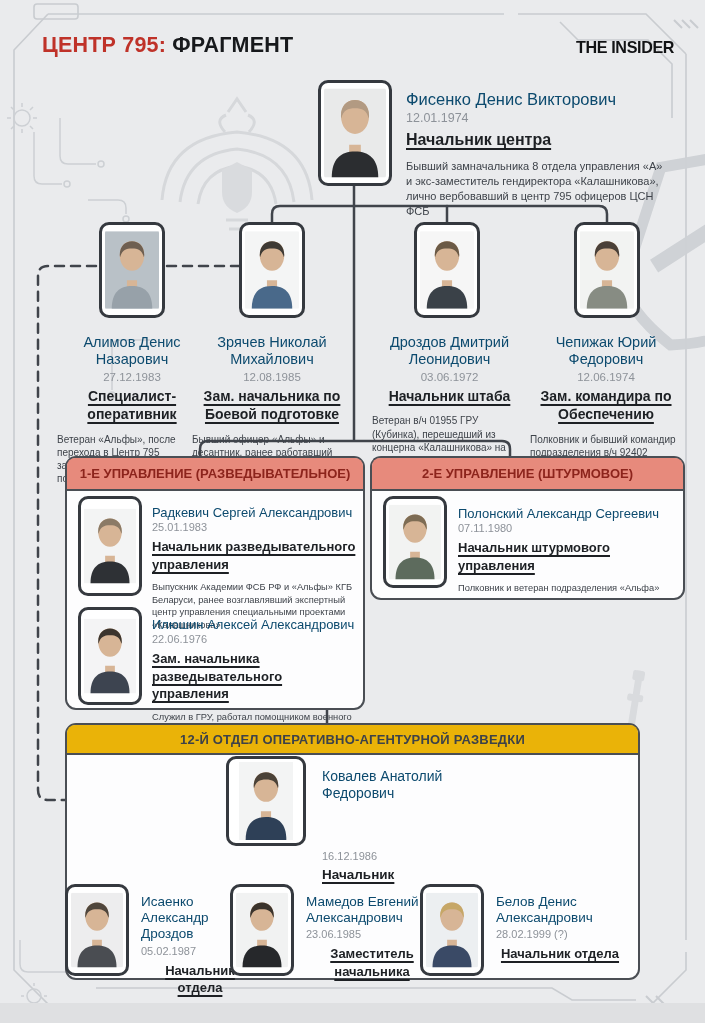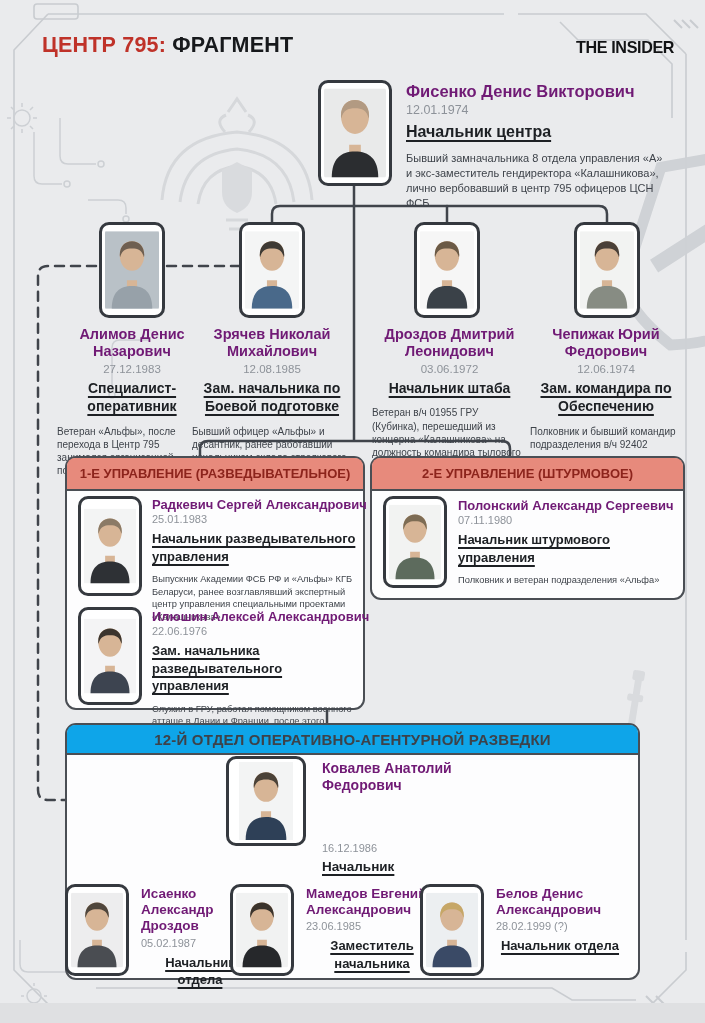--- a/index.html
+++ b/index.html
@@ -18,21 +18,21 @@
   .brand{font-size:17px;font-weight:800;letter-spacing:-.4px;color:#121315;transform:scaleX(.95);transform-origin:left;}
 
   
   .photo{
     border:3px solid #35393f;border-radius:10px;background:#fff;
     padding:3px;box-sizing:border-box;
   }
   .photo svg{width:100%;height:100%;border-radius:5px;}
 
   
-  .pname{font-weight:bold;color:#701a75;}
+  .pname{font-weight:normal;color:#0c4a6e;margin-top:8px;}
   .pdob{color:#8d9299;}
   .ppos{font-weight:bold;color:#1d2024;text-decoration:underline;text-decoration-thickness:1.5px;text-underline-offset:3px;}
   .pdesc{color:#3e434a;}
 
   
   .dir-info{width:265px;}
   .dir-info .pname{font-size:16.5px;margin-bottom:2px;}
   .dir-info .pdob{font-size:12.5px;margin-bottom:6px;}
   .dir-info .ppos{font-size:16px;}
   .dir-info .pdesc{font-size:11px;line-height:1.35;margin-top:10px;}
@@ -44,21 +44,21 @@
   .col .ppos{font-size:14px;line-height:1.3;}
   .col .pdesc{font-size:10px;line-height:1.32;margin-top:9px;text-align:left;}
 
   
   .secbox{border:2.5px solid #4a4e54;border-radius:11px;background:#fdfdfe;box-sizing:border-box;}
   .sechdr{
     border-bottom:2.5px solid #4a4e54;border-radius:8px 8px 0 0;
     font-weight:bold;text-align:center;display:flex;align-items:center;justify-content:center;
   }
   .sechdr.red{background:#e78a7c;color:#8c241c;font-size:13px;height:31px;}
-  .sechdr.gray{background:#0ea5e9;color:#3d4249;font-size:15px;height:28px;letter-spacing:.2px;}
+  .sechdr.gray{background:#eab308;color:#3d4249;font-size:13px;height:28px;letter-spacing:.2px;}
 
   
   .m-info .pname{font-size:13px;white-space:nowrap;margin-bottom:1px;}
   .m-info .pdob{font-size:11px;margin-bottom:5px;}
   .m-info .ppos{font-size:13px;line-height:1.35;}
   .m-info .pdesc{font-size:9.3px;line-height:1.35;margin-top:8px;}
 
   
   .k-info .pname{font-size:14px;line-height:1.2;margin-bottom:2px;}
   .k-info .pdob{font-size:11px;margin-bottom:5px;margin-top:48px;}

